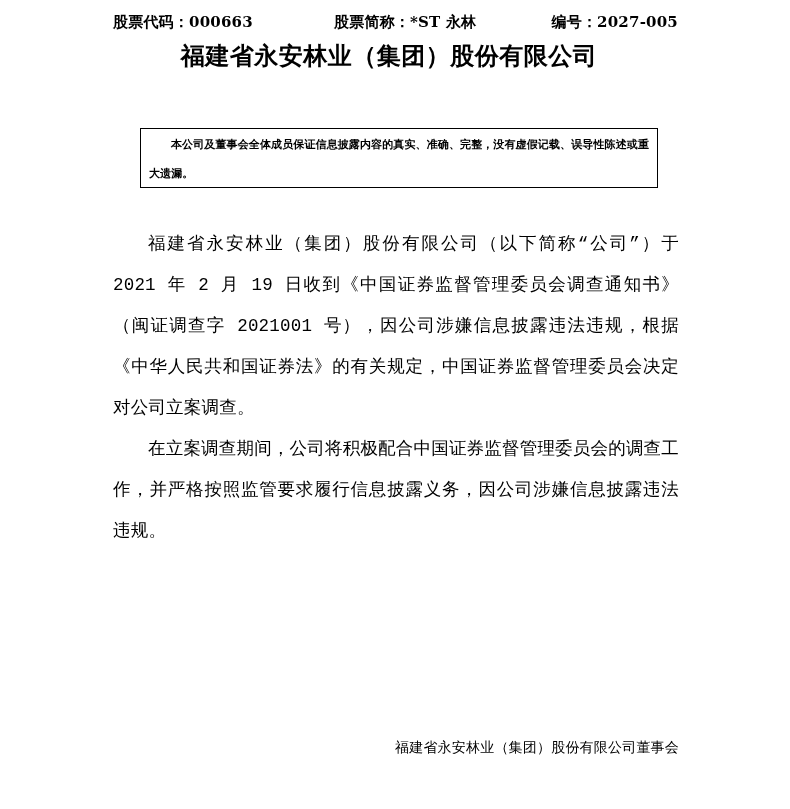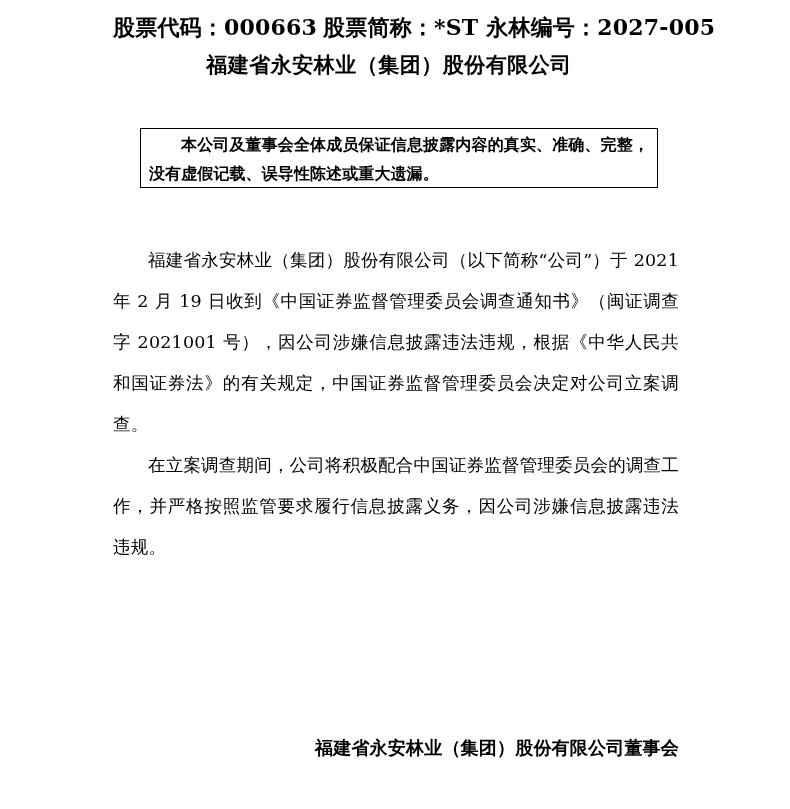--- a/index.html
+++ b/index.html
@@ -24,97 +24,97 @@
 
   
   .header-row {
     position: absolute;
     left: 113px;
     top: 13px;
     width: 565px;
     display: flex;
     justify-content: space-between;
     align-items: baseline;
-    font-size: 22px;
+    font-size: 15px;
     font-weight: bold;
     letter-spacing: 0.2px;
     white-space: nowrap;
   }
   .header-field {
     display: inline-block;
   }
   .header-field.code   { margin-left: 0px; }
   .header-field.abbr   { margin-left: 6px; }
   .header-field.number { margin-right: 0px; }
 
   
   .doc-title {
     position: absolute;
     left: 0;
-    top: 47px;
+    top: 38px;
     width: 778px;
     text-align: center;
-    font-size: 21px;
+    font-size: 24px;
     font-weight: bold;
     line-height: 36px;
     letter-spacing: 0.5px;
   }
   .doc-title .line {
     display: block;
   }
 
   
   .disclaimer-box {
     position: absolute;
     left: 140px;
     top: 128px;
     width: 518px;
     height: 60px;
     border: 1px solid #000000;
     box-sizing: border-box;
   }
   .disclaimer-text {
-    font-size: 16px;
+    font-size: 11px;
     font-weight: bold;
     line-height: 29px;
     text-align: justify;
     text-justify: inter-ideograph;
     text-indent: 2em;
     padding: 1px 8px 0 8px;
     letter-spacing: 0.1px;
   }
 
   
   .body-block {
     position: absolute;
     left: 113px;
-    top: 240px;
+    top: 224px;
     width: 566px;
+    font-family: Liberation Mono, monospace;
   }
   .body-par {
     font-size: 17.5px;
     line-height: 41px;
     text-align: justify;
     text-justify: inter-ideograph;
     text-indent: 2em;
     margin: 0;
     letter-spacing: 0.2px;
   }
 
   
   .signature {
     position: absolute;
     left: 113px;
     top: 727px;
     width: 566px;
     text-align: right;
-    font-size: 18px;
+    font-size: 14px;
     line-height: 41px;
     letter-spacing: 0.2px;
-    font-weight: bold;
   }
   .signature .sig-line {
     display: block;
   }
 </style>
 </head>
 <body>
 
 <div class="page">
 

